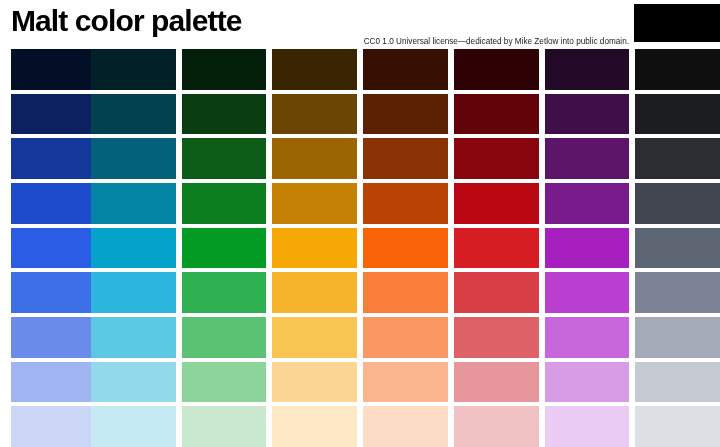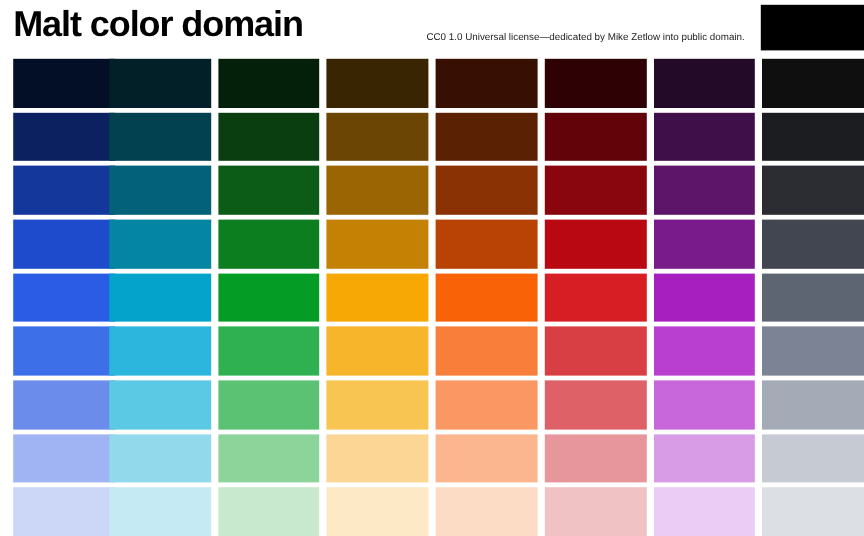--- a/index.html
+++ b/index.html
@@ -43,23 +43,23 @@
     font-size: 30px;
     line-height: 38px;
     letter-spacing: -0.9px;
     color: #000000;
     white-space: nowrap;
   }
 
   #license-note {
     position: absolute;
     left: 347px;
-    top: 25px;
+    top: 36px;
     width: 282px;
-    text-align: center;
+    text-align: right;
     font-family: "Liberation Sans", sans-serif;
     font-size: 8.2px;
     line-height: 11px;
     color: #1c1c1c;
     white-space: nowrap;
   }
 
   #header-block {
     position: absolute;
     left: 634px;
@@ -97,21 +97,21 @@
   
   .swatch.col-first { margin-left: 11px; }
   .swatch.col-last  { margin-right: 0px; }
 </style>
 </head>
 <body>
 
 <div id="page">
 
   <div id="header">
-    <div id="page-title">Malt color domain</div>
+    <div id="page-title">Malt color palette</div>
 
     <div id="license-note">CC0 1.0 Universal license—dedicated by Mike Zetlow into public domain.</div>
 
     <div id="header-block"></div>
   </div>
 
   <div id="palette-grid">
       <div class="swatch col-first" title="#030f26" style="background-color: rgb(3, 15, 38);"></div>
       <div class="swatch" title="#022028" style="background-color: rgb(2, 32, 40);"></div>
       <div class="swatch" title="#04200a" style="background-color: rgb(4, 32, 10);"></div>

